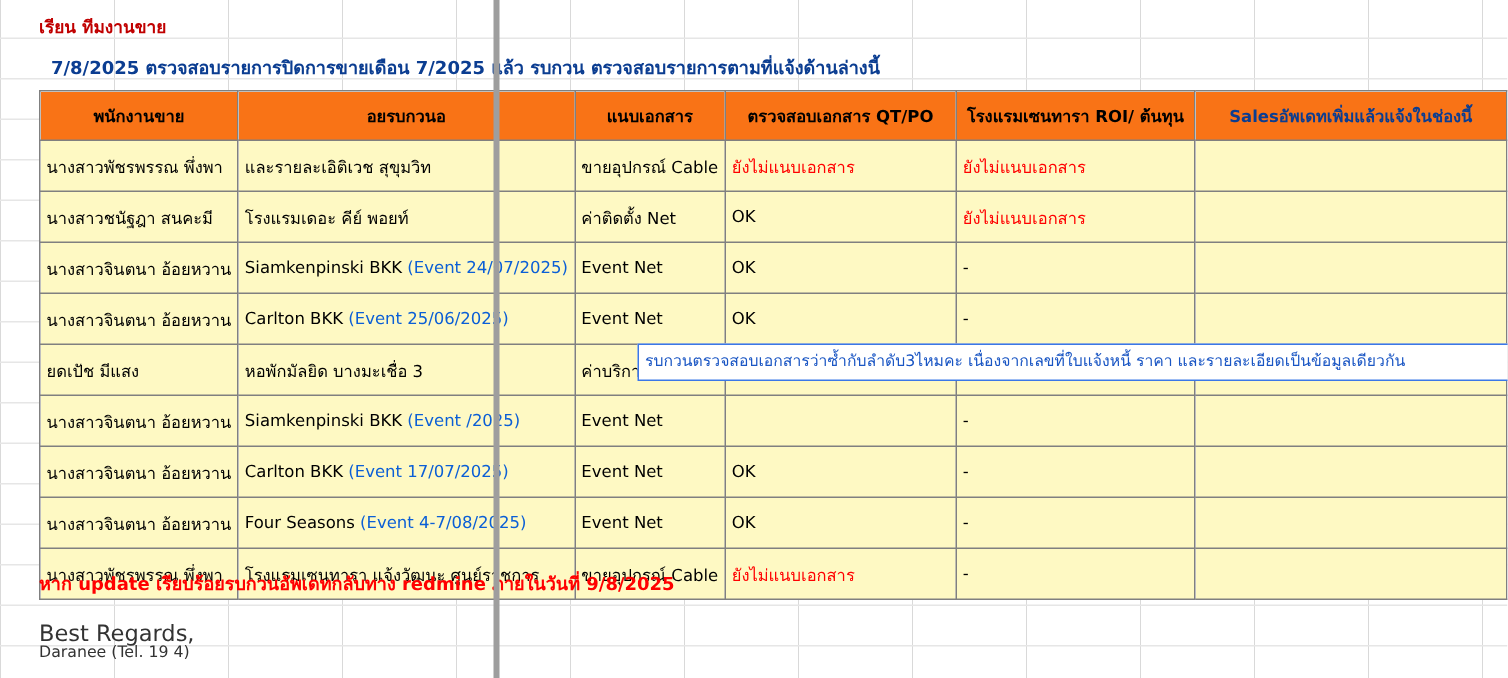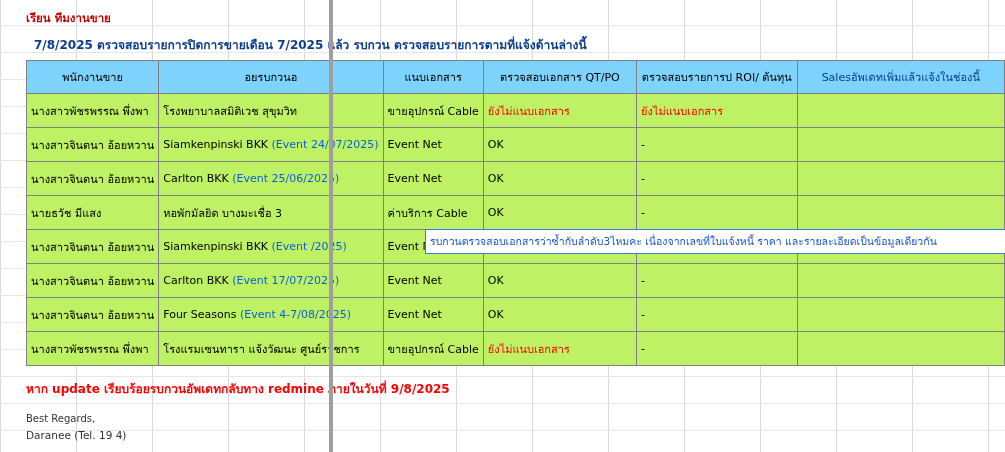--- a/index.html
+++ b/index.html
@@ -78,28 +78,28 @@
     border-collapse: collapse;
     table-layout: fixed;
     background: #ffffff;
   }
   table.maintable th,
   table.maintable td {
     border: 1px solid #808080;
     padding: 3px 4px;
     vertical-align: middle;
     font-size: 11px;
-    background: #bef264;
+    background: #fef9c3;
     overflow: hidden;
     white-space: nowrap;
   }
   table.maintable thead th {
-    background: #7dd3fc;
+    background: #f97316;
     text-align: center;
-    font-weight: normal;
+    font-weight: bold;
     height: 26px;
   }
   table.maintable tbody td {
     height: 27px;
   }
   .c-sales   { width: 122px; }
   .c-project { width: 180px; }
   .c-type    { width: 86px; }
   .c-qtpo    { width: 152px; }
   .c-roi     { width: 152px; }
@@ -135,21 +135,21 @@
     left: 26px;
     font-size: 12px;
     font-weight: bold;
     color: #ff0000;
     white-space: nowrap;
   }
   .sign1 {
     position: absolute;
     top: 413px;
     left: 26px;
-    font-size: 10px;
+    font-size: 15px;
     color: #333333;
   }
   .sign2 {
     position: absolute;
     top: 429px;
     left: 26px;
     font-size: 10.5px;
     color: #333333;
   }
 </style>
@@ -183,51 +183,59 @@
   <div class="header-note">เรียน ทีมงานขาย</div>
   <div class="title-line">7/8/2025  ตรวจสอบรายการปิดการขายเดือน 7/2025 แล้ว รบกวน ตรวจสอบรายการตามที่แจ้งด้านล่างนี้</div>
 
   <table class="maintable">
     <thead>
       <tr>
         <th class="c-sales">พนักงานขาย</th>
         <th class="c-project">อยรบกวนอ</th>
         <th class="c-type">แนบเอกสาร</th>
         <th class="c-qtpo">ตรวจสอบเอกสาร QT/PO</th>
-        <th class="c-roi">ตรวจสอบรายการป ROI/ ต้นทุน</th>
+        <th class="c-roi">โรงแรมเซนทารา ROI/ ต้นทุน</th>
         <th class="c-sales-update hdr-blue">Salesอัพเดทเพิ่มแล้วแจ้งในช่องนี้</th>
       </tr>
     </thead>
     <tbody>
       <tr>
         <td>นางสาวพัชรพรรณ  พึ่งพา</td>
-        <td><span>โรงพยาบาลสมิติเวช สุขุมวิท</span><span class="blue-txt"></span></td>
+        <td><span>และรายละเอิติเวช สุขุมวิท</span><span class="blue-txt"></span></td>
         <td>ขายอุปกรณ์ Cable</td>
         <td class="red">ยังไม่แนบเอกสาร</td>
         <td class="red">ยังไม่แนบเอกสาร</td>
         <td></td>
       </tr>
       <tr>
+        <td>นางสาวชนัฐฎา สนคะมี</td>
+        <td><span>โรงแรมเดอะ คีย์ พอยท์</span><span class="blue-txt"></span></td>
+        <td>ค่าติดตั้ง Net</td>
+        <td>OK</td>
+        <td class="red">ยังไม่แนบเอกสาร</td>
+        <td></td>
+      </tr>
+      <tr>
         <td>นางสาวจินตนา  อ้อยหวาน</td>
         <td><span>Siamkenpinski BKK </span><span class="blue-txt">(Event 24/07/2025)</span></td>
         <td>Event Net</td>
         <td>OK</td>
         <td>-</td>
         <td></td>
       </tr>
       <tr>
         <td>นางสาวจินตนา  อ้อยหวาน</td>
         <td><span>Carlton BKK </span><span class="blue-txt">(Event 25/06/2025)</span></td>
         <td>Event Net</td>
         <td>OK</td>
         <td>-</td>
         <td></td>
       </tr>
       <tr>
-        <td>นายธวัช  มีแสง</td>
+        <td>ยดเปัช  มีแสง</td>
         <td><span>หอพักมัลยิด บางมะเชื่อ 3</span><span class="blue-txt"></span></td>
         <td>ค่าบริการ Cable</td>
         <td>OK</td>
         <td>-</td>
         <td></td>
       </tr>
       <tr>
         <td>นางสาวจินตนา  อ้อยหวาน</td>
         <td><span>Siamkenpinski BKK </span><span class="blue-txt">(Event /2025)</span></td>
         <td>Event Net</td>

